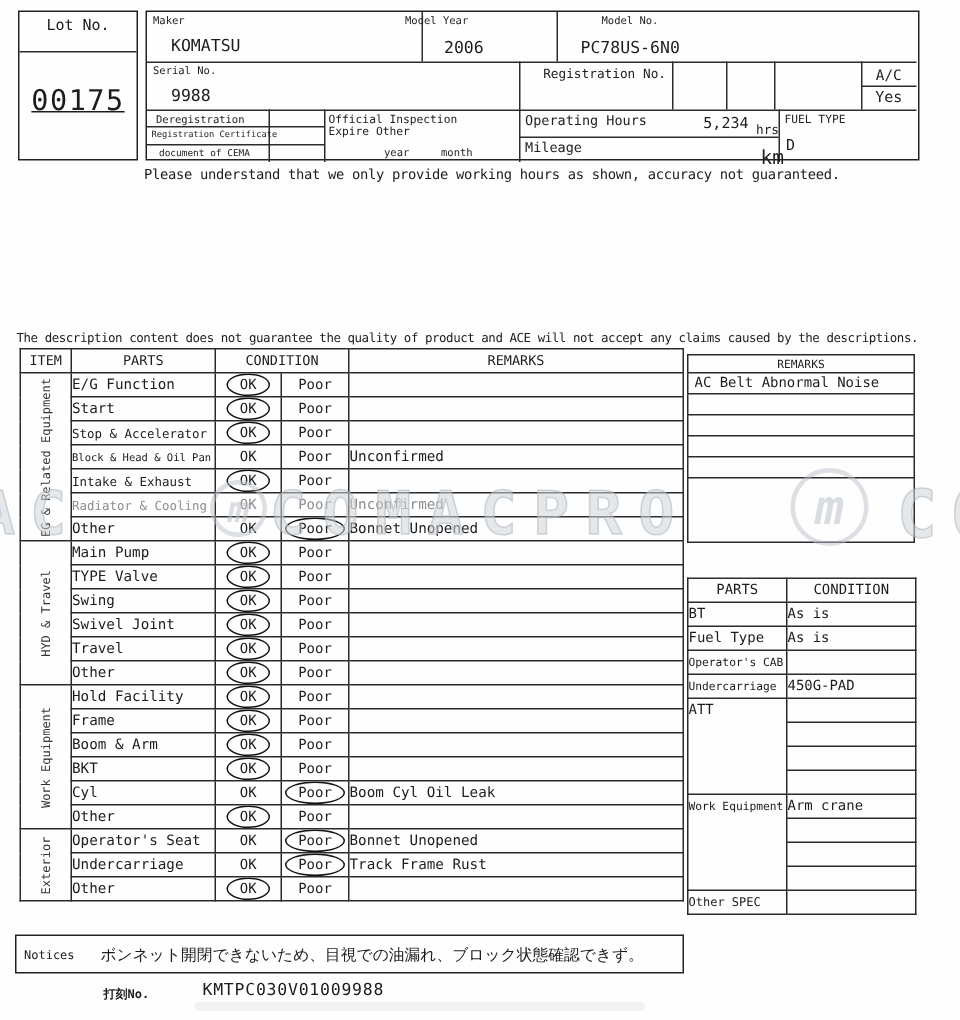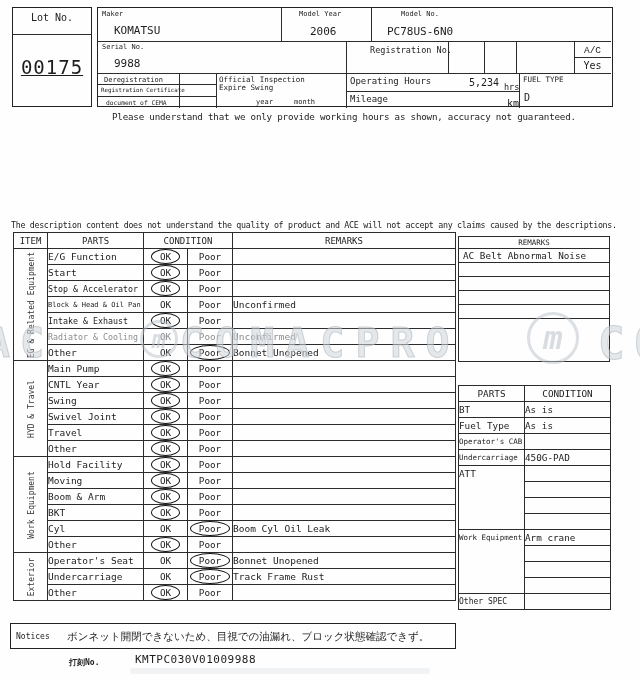--- a/index.html
+++ b/index.html
@@ -24,21 +24,21 @@
   .lotbox{left:12px;top:7px;width:80px;height:100px;border:1.5px solid #222;}
   .lot-label{left:0;top:4px;width:100%;text-align:center;font-size:10px;}
   .lot-line{left:0;top:26px;width:100%;}
   .lot-value{left:0;top:48px;width:100%;text-align:center;font-size:19px;letter-spacing:1px;text-decoration:underline;}
 
   
   .hdr{left:97px;top:7px;width:516px;height:100px;border:1.5px solid #222;}
   .lab{position:absolute;font-size:7px;color:#222;}
   .val{position:absolute;font-size:11px;}
 
-  .note1{left:112px;top:111px;font-size:9.2px;letter-spacing:-.2px;}
+  .note1{left:96px;top:111px;font-size:9.2px;letter-spacing:-.2px;}
   .note2{left:11px;top:220px;font-size:8.3px;letter-spacing:-.3px;}
 
   
   table{border-collapse:collapse;table-layout:fixed;}
   #insp{position:absolute;left:13px;top:232px;width:442px;z-index:2;}
   #insp th,#insp td{border:1px solid #2b2b2b;padding:0;height:16px;white-space:nowrap;overflow:hidden;font-weight:normal;}
   #insp th{font-size:9px;text-align:center;}
   .item-cell{position:relative;}
   .vlabel{position:absolute;left:50%;top:50%;transform:translate(-50%,-50%) rotate(-90deg);font-size:8px;white-space:nowrap;color:#333;}
   .parts{font-size:9.5px;padding-left:4px;text-align:left;}
@@ -110,57 +110,57 @@
     <div class="vl" style="left:81px;top:65px;height:35px;"></div>
     <div class="vl" style="left:118px;top:65px;height:35px;"></div>
     <div class="vl" style="left:421px;top:65px;height:35px;"></div>
     <div class="hl" style="left:0;top:76px;width:118px;"></div>
     <div class="hl" style="left:0;top:87.5px;width:118px;"></div>
     <div class="hl" style="left:248px;top:83px;width:173px;"></div>
 
     <span class="lab" style="left:4px;top:2px;">Maker</span>
     <span class="val" style="left:16px;top:16px;">KOMATSU</span>
 
-    <span class="lab" style="left:201px;top:2px;">Model Year</span>
-    <span class="val" style="left:212px;top:17px;">2006</span>
+    <span class="lab" style="left:172px;top:2px;">Model Year</span>
+    <span class="val" style="left:198px;top:17px;">2006</span>
 
     <span class="lab" style="left:277px;top:2px;padding-left:26px;">Model No.</span>
     <span class="val" style="left:289px;top:17px;">PC78US-6N0</span>
 
     <span class="lab" style="left:4px;top:35px;">Serial No.</span>
     <span class="val" style="left:16px;top:49px;">9988</span>
 
-    <span class="lab" style="left:252px;top:38px;width:94px;text-align:center;font-size:8.5px;line-height:1.15;white-space:normal;margin-left:14px;">Registration No.</span>
-
-    <span class="lab" style="left:476px;top:37px;width:37px;text-align:center;font-size:9.5px;font-family:Liberation Mono, monospace;">A/C</span>
+    <span class="lab" style="left:252px;top:38px;width:94px;text-align:right;font-size:8.5px;line-height:1.15;white-space:normal;">Registration No.</span>
+
+    <span class="lab" style="left:476px;top:37px;width:37px;text-align:center;font-size:9.5px;">A/C</span>
     <span class="lab" style="left:476px;top:52px;width:37px;text-align:center;font-size:10px;">Yes</span>
 
     <span class="lab" style="left:6px;top:67.5px;font-size:7px;">Deregistration</span>
     <span class="lab" style="left:3px;top:79px;font-size:5.8px;">Registration Certificate</span>
     <span class="lab" style="left:8px;top:90.5px;font-size:6.3px;">document of CEMA</span>
 
     <span class="lab" style="left:121px;top:67px;font-size:7.5px;">Official Inspection</span>
-    <span class="lab" style="left:121px;top:75px;font-size:7.5px;">Expire Swing</span>
+    <span class="lab" style="left:121px;top:75px;font-size:7.5px;">Expire Other</span>
     <span class="lab" style="left:158px;top:90px;font-size:7px;">year</span>
     <span class="lab" style="left:196px;top:90px;font-size:7px;">month</span>
 
     <span class="lab" style="left:252px;top:68px;font-size:9px;">Operating Hours</span>
     <span class="val" style="left:310px;top:69px;width:91px;text-align:right;font-size:10px;">5,234</span>
     <span class="lab" style="left:406px;top:74px;font-size:8.5px;">hrs</span>
 
     <span class="lab" style="left:252px;top:86px;font-size:9px;">Mileage</span>
     <span class="val" style="left:340px;top:86px;width:60px;text-align:right;font-size:10px;"></span>
-    <span class="lab" style="left:409px;top:90px;font-size:10px;">km</span>
+    <span class="lab" style="left:409px;top:90px;font-size:13px;">km</span>
 
     <span class="lab" style="left:425px;top:67px;font-size:7.5px;">FUEL TYPE</span>
     <span class="lab" style="left:426px;top:84px;font-size:10px;">D</span>
   </div>
 
   <div class="abs note1">Please understand that we only provide working hours as shown, accuracy not guaranteed.</div>
-  <div class="abs note2">The description content does not understand the quality of product and ACE will not accept any claims caused by the descriptions.</div>
+  <div class="abs note2">The description content does not guarantee the quality of product and ACE will not accept any claims caused by the descriptions.</div>
 
   <table id="insp">
     <colgroup>
         <col style="width:34px">
         <col style="width:96px">
         <col style="width:44px">
         <col style="width:45px">
         <col style="width:223px">
       </colgroup>
     <thead>
@@ -220,21 +220,21 @@
         <tr>
           <td class="item-cell" rowspan="6">
             <div class="vlabel">HYD &amp; Travel</div>
           </td>
           <td class="parts">Main Pump</td>
           <td class="cond"><span class="mark circled">OK</span></td>
           <td class="cond"><span class="mark">Poor</span></td>
           <td class="remarks"></td>
         </tr>
         <tr>
-          <td class="parts">CNTL Year</td>
+          <td class="parts">TYPE Valve</td>
           <td class="cond"><span class="mark circled">OK</span></td>
           <td class="cond"><span class="mark">Poor</span></td>
           <td class="remarks"></td>
         </tr>
         <tr>
           <td class="parts">Swing</td>
           <td class="cond"><span class="mark circled">OK</span></td>
           <td class="cond"><span class="mark">Poor</span></td>
           <td class="remarks"></td>
         </tr>
@@ -259,21 +259,21 @@
         <tr>
           <td class="item-cell" rowspan="6">
             <div class="vlabel">Work Equipment</div>
           </td>
           <td class="parts">Hold Facility</td>
           <td class="cond"><span class="mark circled">OK</span></td>
           <td class="cond"><span class="mark">Poor</span></td>
           <td class="remarks"></td>
         </tr>
         <tr>
-          <td class="parts">Moving</td>
+          <td class="parts">Frame</td>
           <td class="cond"><span class="mark circled">OK</span></td>
           <td class="cond"><span class="mark">Poor</span></td>
           <td class="remarks"></td>
         </tr>
         <tr>
           <td class="parts">Boom &amp; Arm</td>
           <td class="cond"><span class="mark circled">OK</span></td>
           <td class="cond"><span class="mark">Poor</span></td>
           <td class="remarks"></td>
         </tr>

